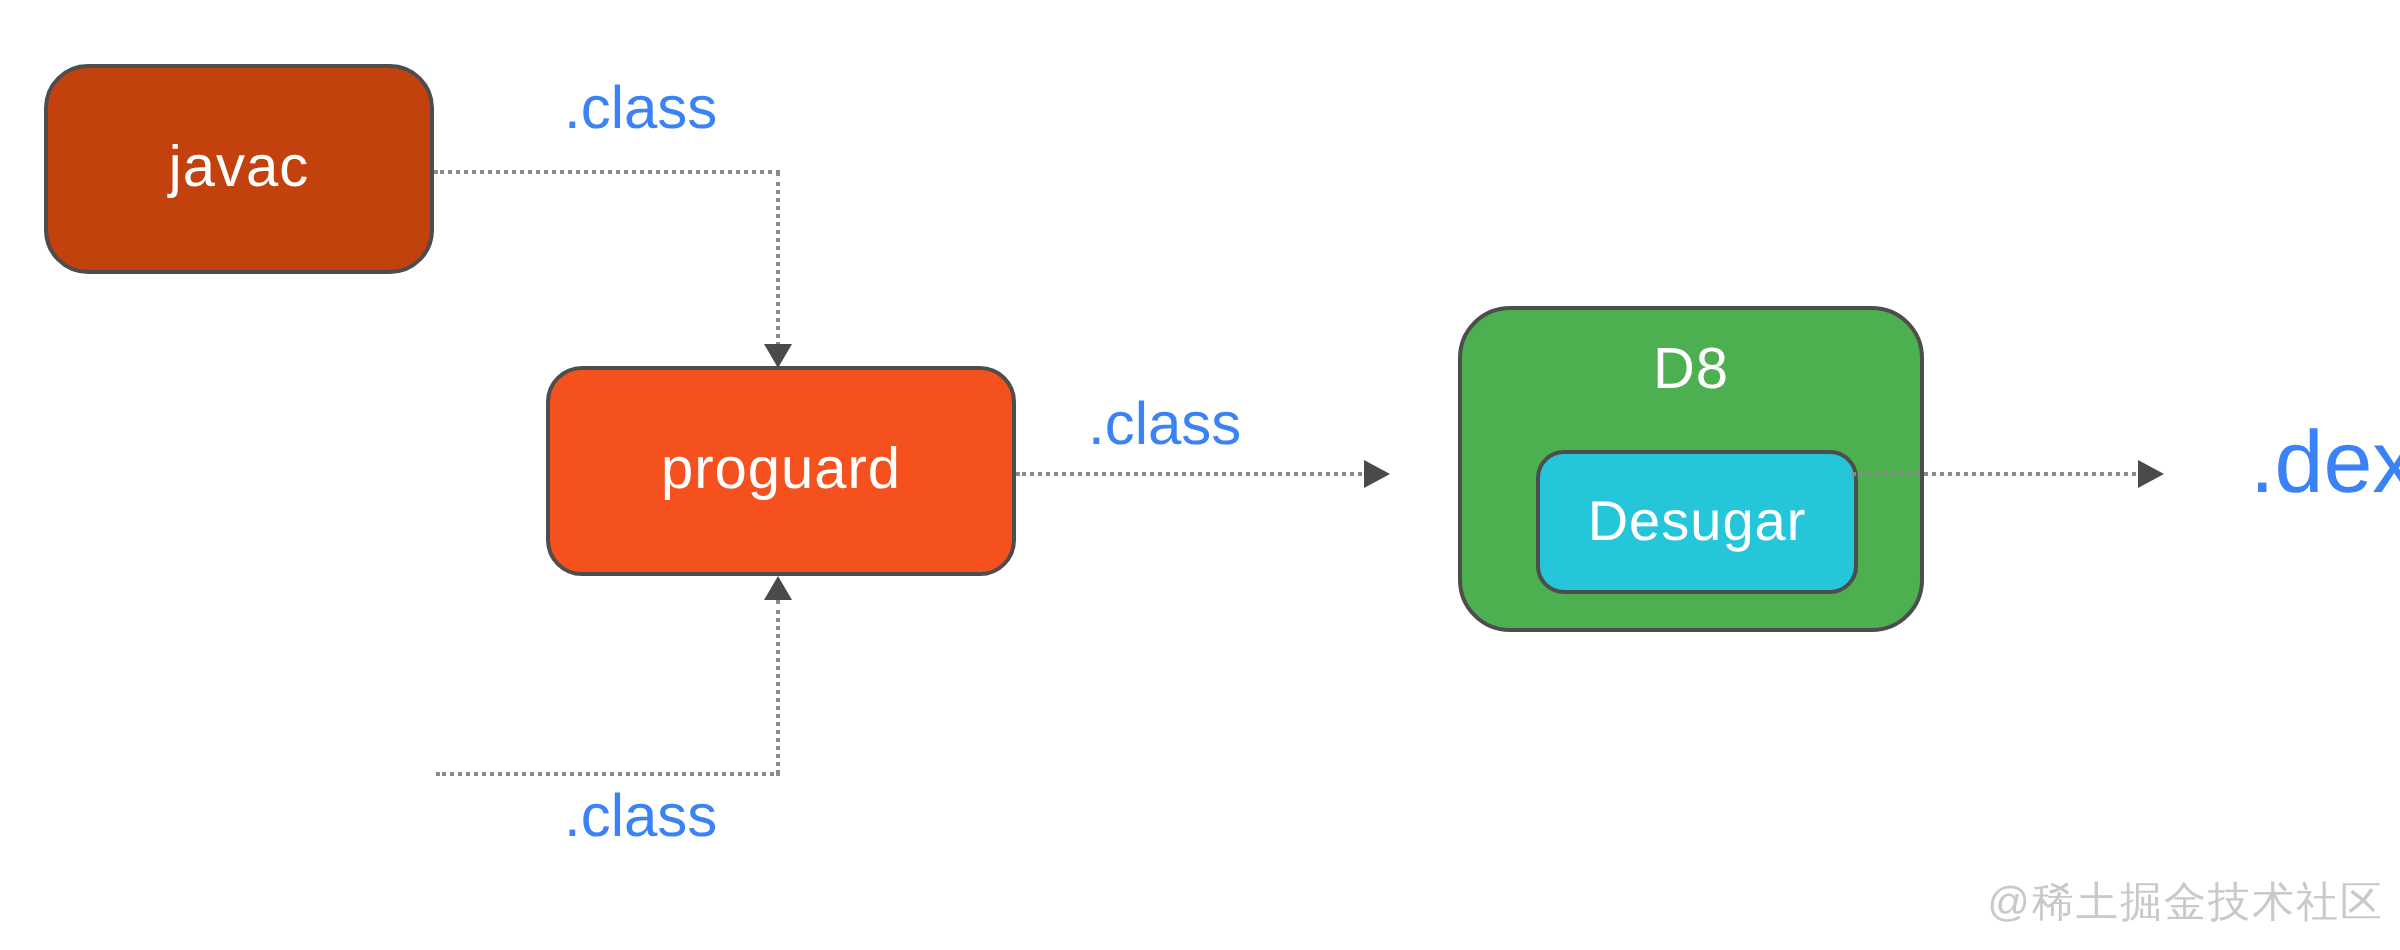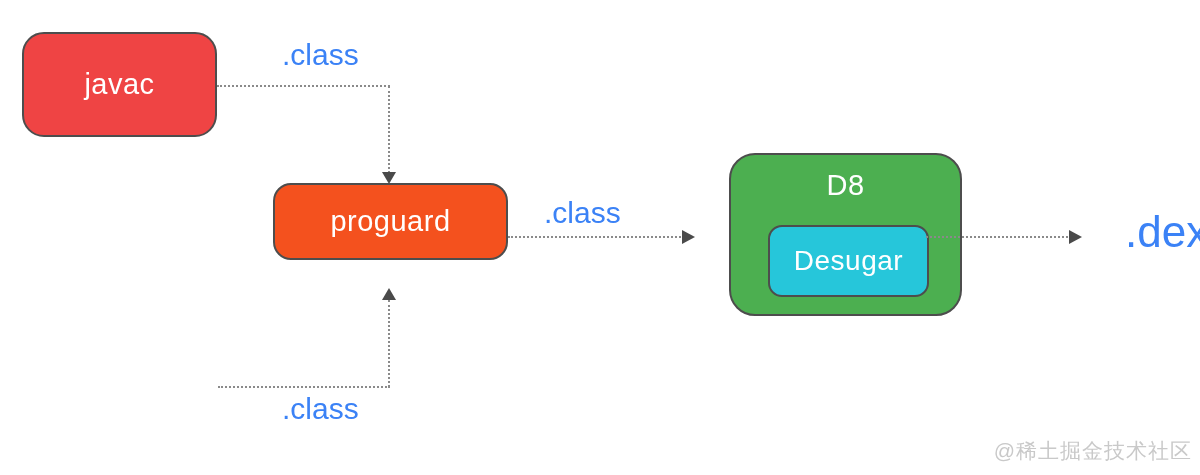--- a/index.html
+++ b/index.html
@@ -15,21 +15,21 @@
     position: absolute;
     border: 2px solid #4d4d4d;
     box-sizing: border-box;
     display: flex; align-items: center; justify-content: center;
     color: #ffffff;
     font-size: 29px;
     letter-spacing: 0.5px;
   }
   .node-javac   { left: 22px;  top: 32px;  width: 195px; height: 105px; border-radius: 22px; }
   .node-kotlinc { left: 21px;  top: 335px; width: 197px; height: 104px; border-radius: 22px; }
-  .node-proguard{ left: 273px; top: 183px; width: 235px; height: 77px; border-radius: 18px; }
+  .node-proguard{ left: 273px; top: 183px; width: 235px; height: 105px; border-radius: 18px; }
   .node-d8 {
     left: 693px; top: 153px; width: 233px; height: 163px; border-radius: 26px;
     flex-direction: column; justify-content: flex-start; margin-left: 36px;
   }
   .d8-title { margin-top: 14px; font-size: 29px; color: #ffffff; }
   .node-desugar {
     left: 37px; top: 70px; width: 161px; height: 72px; border-radius: 14px;
     font-size: 28px;
   }
   .node-d8 .node-desugar { position: absolute; }
@@ -66,21 +66,21 @@
     color: #c9c9c9;
     font-size: 21px;
     letter-spacing: 1px;
   }
 </style>
 </head>
 <body>
 
 <div class="canvas">
 
-  <div class="node node-javac" style="background-color: #ef4444;">javac</div>
+  <div class="node node-javac" style="background-color: #c2410c;">javac</div>
 
 
   <div class="node node-proguard" style="background-color: rgb(244, 81, 30);">proguard</div>
 
   <div class="node node-d8" style="background-color: rgb(76, 175, 80);">
     <div class="d8-title">D8</div>
     <div class="node node-desugar" style="background-color: rgb(38, 198, 218);">Desugar</div>
   </div>
 
   <div class="h-line h1"></div>

